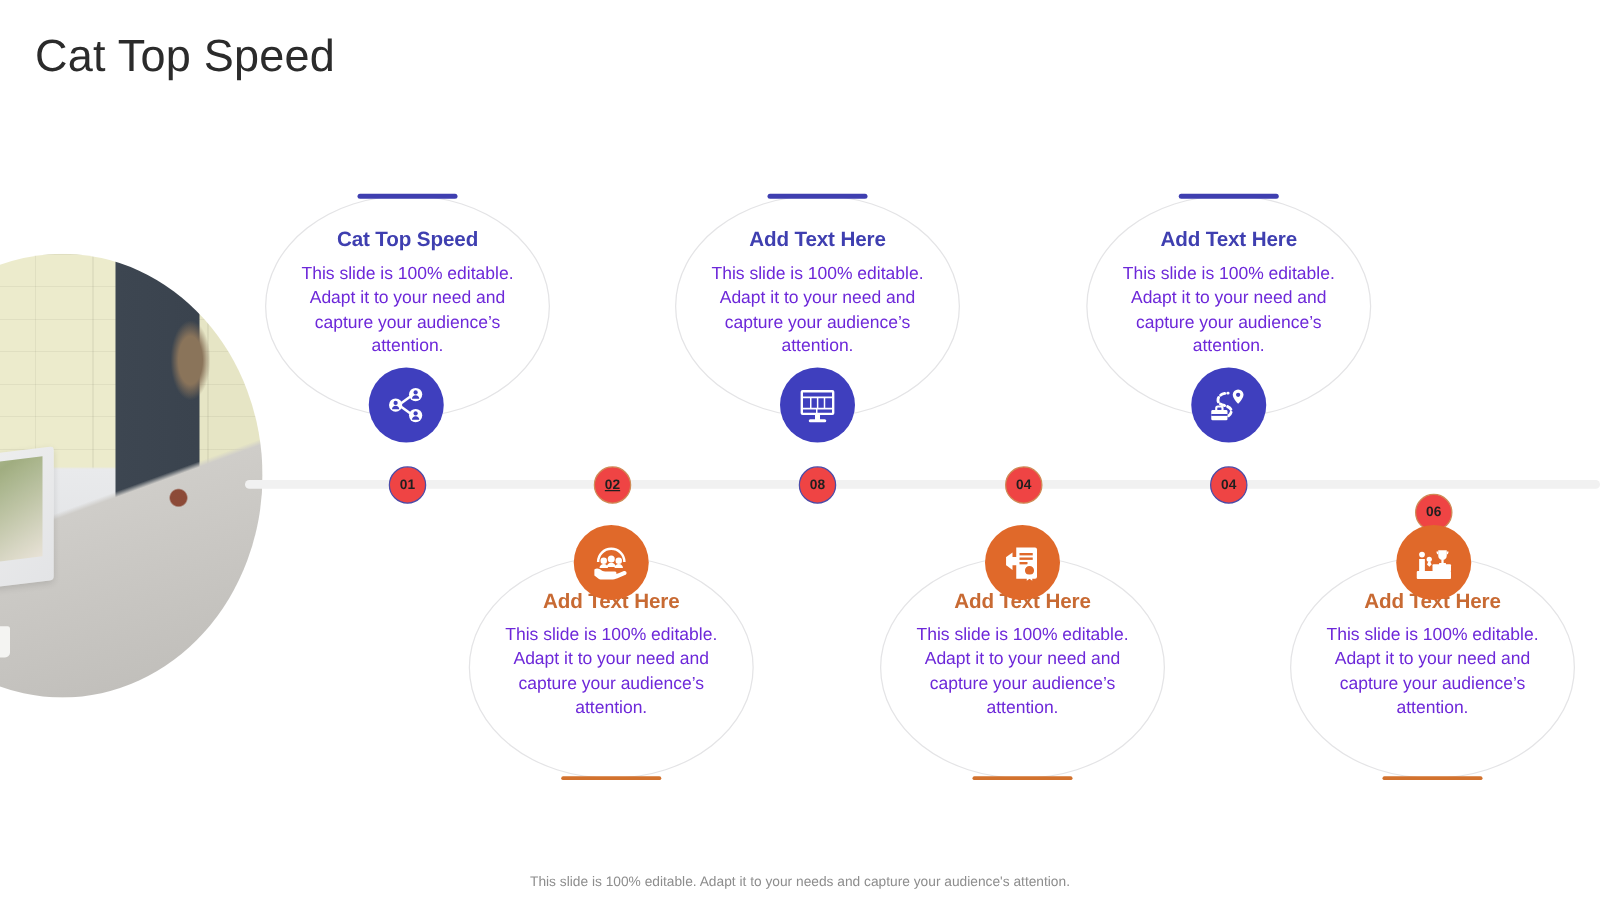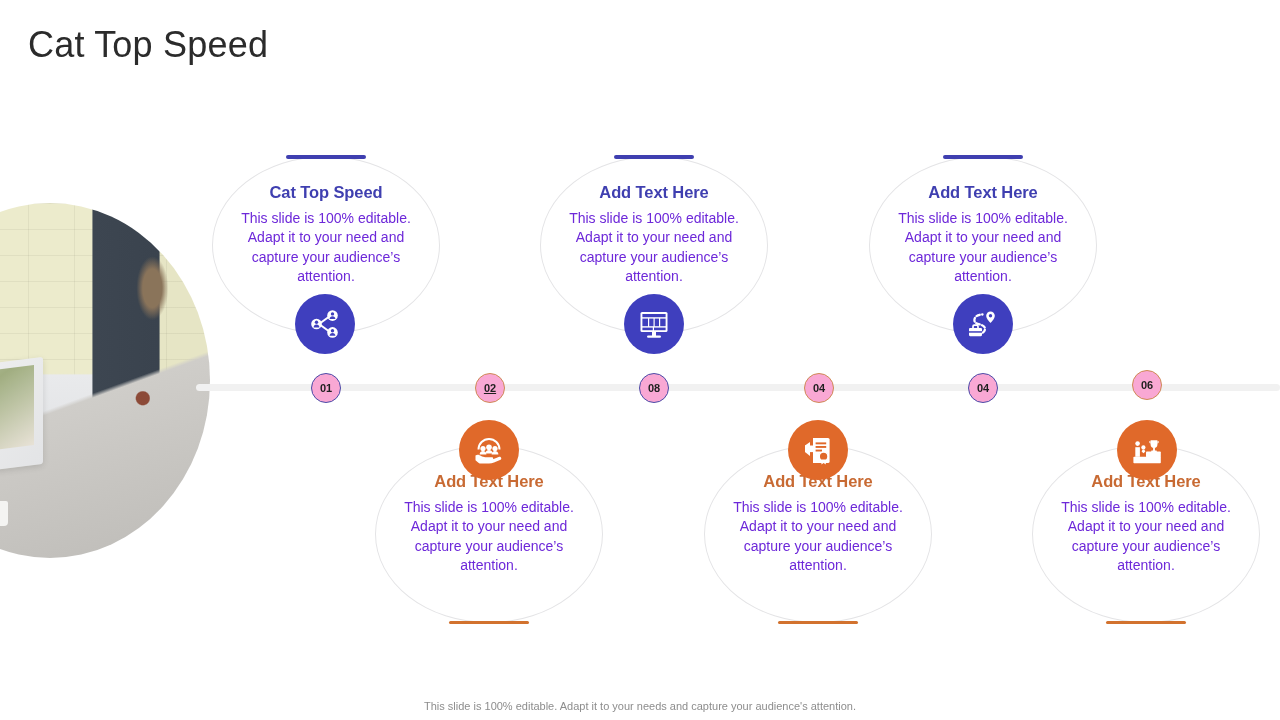--- a/index.html
+++ b/index.html
@@ -98,21 +98,21 @@
     background: #f1f1f1;
     border-radius: 4px;
   }
 
   
   .marker {
     position: absolute;
     width: 30px;
     height: 30px;
     border-radius: 50%;
-    background: #f9a8d4;
+    background: #ef4444;
     display: flex;
     align-items: center;
     justify-content: center;
     font-size: 11px;
     font-weight: 700;
     color: #1f1f1f;
     box-sizing: border-box;
   }
   .marker.blue  { border: 1.4px solid #4b4ba8; }
   .marker.orange{ border: 1.4px solid #cf8a55; }
@@ -208,21 +208,21 @@
   </div>
 <div class="marker blue" style="left:639px; top:373px;">
     <span>08</span>
   </div>
 <div class="marker orange" style="left:804px; top:373px;align-items:center;">
     <span>04</span>
   </div>
 <div class="marker blue" style="left:968px; top:373px;">
     <span>04</span>
   </div>
-<div class="marker orange" style="left:1132px; top:370px;">
+<div class="marker orange" style="left:1132px; top:395px;">
     <span>06</span>
   </div>
 
 <div class="bubble top" style="left:212px; top:156px;">
   <div class="accent-bar"></div>
   <div class="bubble-head">Cat Top Speed</div>
   <div class="bubble-body">This slide is 100% editable. Adapt it to your need and capture your audience’s attention.</div>
 </div>
 <div class="icon-disc blue" style="left:295px; top:294px;">
   <svg width="34" height="34" viewBox="0 0 34 34" aria-hidden="true">

